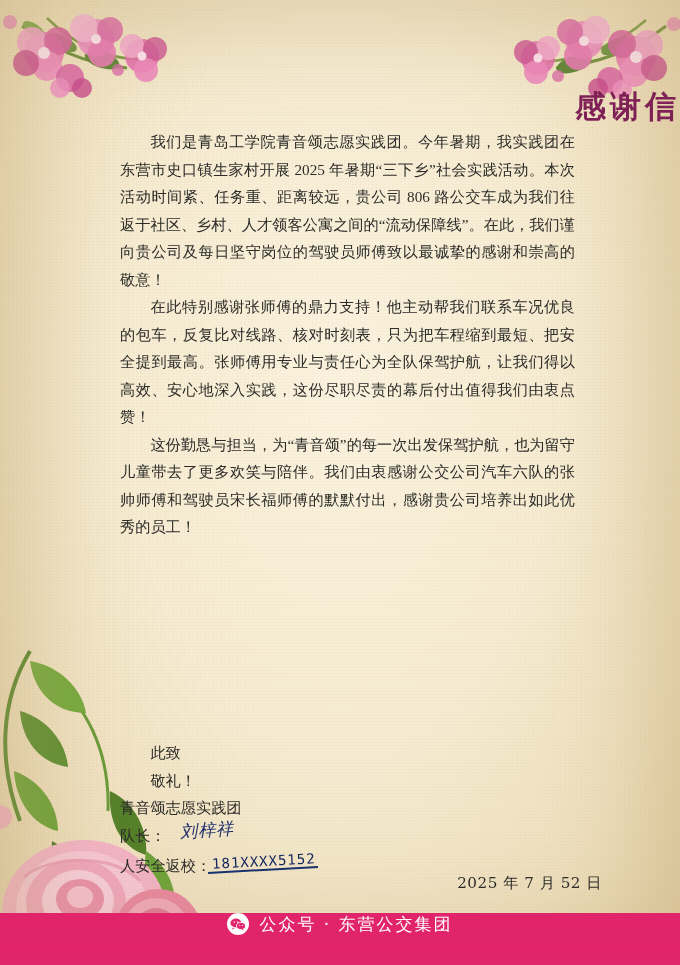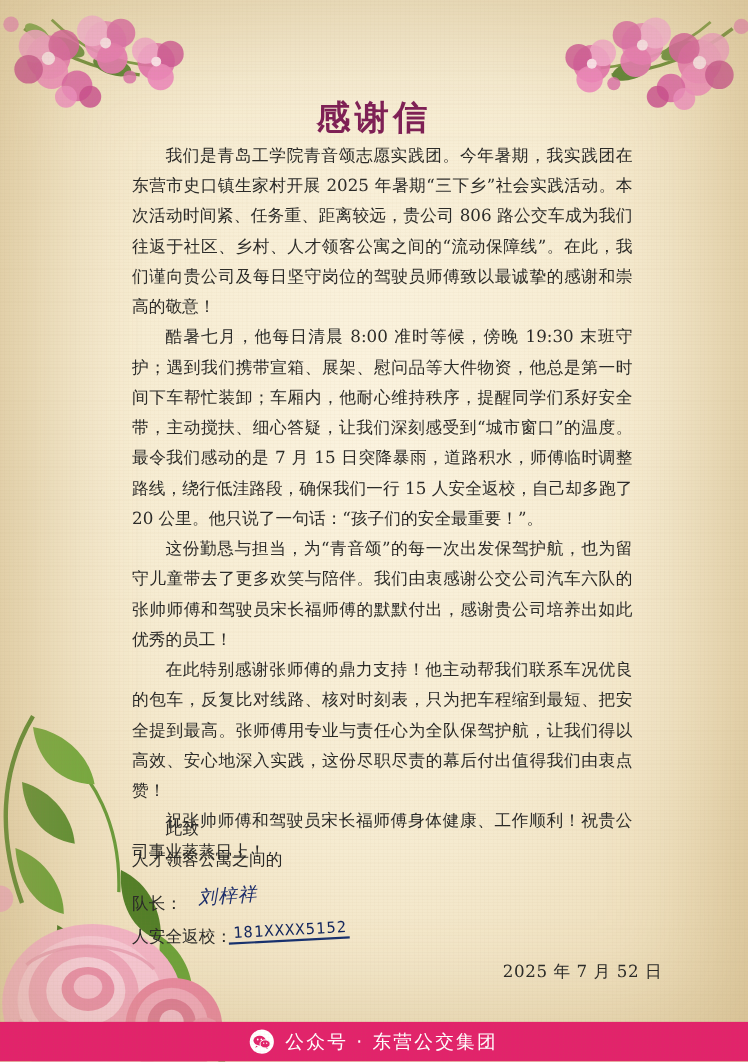--- a/index.html
+++ b/index.html
@@ -59,21 +59,21 @@
     top: 0;
     width: 680px;
     height: 965px;
   }
 
   #title {
     position: absolute;
     left: 0;
     top: 86px;
     width: 680px;
-    text-align: center;
+    text-align: right;
     font-family: "DejaVu Serif", "Liberation Serif", serif;
     font-size: 31px;
     font-weight: bold;
     letter-spacing: 4px;
     color: #7e1f55;
   }
 
   #body-text {
     position: absolute;
     left: 120px;
@@ -84,39 +84,39 @@
     line-height: 27.5px;
     color: #2a2a28;
     text-align: justify;
     text-justify: inter-ideograph;
   }
   #body-text p {
     margin: 0;
   }
   #body-text p.indent {
     text-indent: 2em;
+    font-family: Liberation Serif, serif;
   }
 
   #signature-block {
     position: absolute;
     left: 120px;
     top: 740px;
     width: 460px;
     font-family: "DejaVu Serif", "Liberation Serif", serif;
     font-size: 15.2px;
     line-height: 27.5px;
     color: #2a2a28;
   }
   #signature-block p { margin: 0; }
   .sig-indent { text-indent: 2em; }
 
   .sign-row {
     position: relative;
     height: 30px;
-    margin-top: 13px;
   }
   .handwriting {
     position: absolute;
     font-family: "DejaVu Serif", "Liberation Serif", serif;
     font-style: italic;
     color: #1b2d6b;
     font-size: 15px;
     transform: rotate(-4deg);
     letter-spacing: 1px;
   }
@@ -152,24 +152,23 @@
     color: #2a2a28;
     letter-spacing: 0.5px;
   }
 
   
   #footer {
     position: absolute;
     left: 0;
     bottom: 0;
     width: 680px;
-    height: 36px;
+    height: 52px;
     background: #e2236b;
     display: flex;
-    align-items: center;
     justify-content: center;
     gap: 10px;
   }
   #footer-icon {
     width: 22px;
     height: 22px;
     border-radius: 50%;
     background: #ffffff;
     display: flex;
     align-items: center;
@@ -312,29 +311,28 @@
   </div>
 
   <div id="vignette"></div>
 
   <div id="letter">
 
     <div id="title">感谢信</div>
 
     <div id="body-text">
       <p class="indent">我们是青岛工学院青音颂志愿实践团。今年暑期，我实践团在东营市史口镇生家村开展 2025 年暑期“三下乡”社会实践活动。本次活动时间紧、任务重、距离较远，贵公司 806 路公交车成为我们往返于社区、乡村、人才领客公寓之间的“流动保障线”。在此，我们谨向贵公司及每日坚守岗位的驾驶员师傅致以最诚挚的感谢和崇高的敬意！</p>
-      <p class="indent">酷暑七月，他每日清晨 8:00 准时等候，傍晚 19:30 末班守护；遇到我们携带宣箱、展架、慰问品等大件物资，他总是第一时间下车帮忙装卸；车厢内，他耐心维持秩序，提醒同学们系好安全带，主动搅扶、细心答疑，让我们深刻感受到“城市窗口”的温度。最令我们感动的是 7 月 15 日突降暴雨，道路积水，师傅临时调整路线，绕行低洼路段，确保我们一行 15 人安全返校，自己却多跑了 20 公里。他只说了一句话：“孩子们的安全最重要！”。</p>
+      <p class="indent">在此特别感谢张师傅的鼎力支持！他主动帮我们联系车况优良的包车，反复比对线路、核对时刻表，只为把车程缩到最短、把安全提到最高。张师傅用专业与责任心为全队保驾护航，让我们得以高效、安心地深入实践，这份尽职尽责的幕后付出值得我们由衷点赞！</p>
       <p class="indent">这份勤恳与担当，为“青音颂”的每一次出发保驾护航，也为留守儿童带去了更多欢笑与陪伴。我们由衷感谢公交公司汽车六队的张帅师傅和驾驶员宋长福师傅的默默付出，感谢贵公司培养出如此优秀的员工！</p>
-      <p class="indent">在此特别感谢张师傅的鼎力支持！他主动帮我们联系车况优良的包车，反复比对线路、核对时刻表，只为把车程缩到最短、把安全提到最高。张师傅用专业与责任心为全队保驾护航，让我们得以高效、安心地深入实践，这份尽职尽责的幕后付出值得我们由衷点赞！</p>
-      <p class="indent">祝张帅师傅和驾驶员宋长福师傅身体健康、工作顺利！祝贵公司事业蒸蒸日上！</p>
     </div>
 
     <div id="signature-block">
       <p class="sig-indent">此致</p>
-      <p>人才领客公寓之间的</p>
+      <p class="sig-indent">敬礼！</p>
+      <p>青音颂志愿实践团</p>
       <div class="sign-row">
         <span>队长：</span>
         <span class="handwriting" id="leader-sign">刘梓祥</span>
       </div>
       <div id="phone-line">
         <span>人安全返校：</span>
         <span id="phone-number">181XXXX5152</span>
         <span id="phone-underline"></span>
       </div>
     </div>

